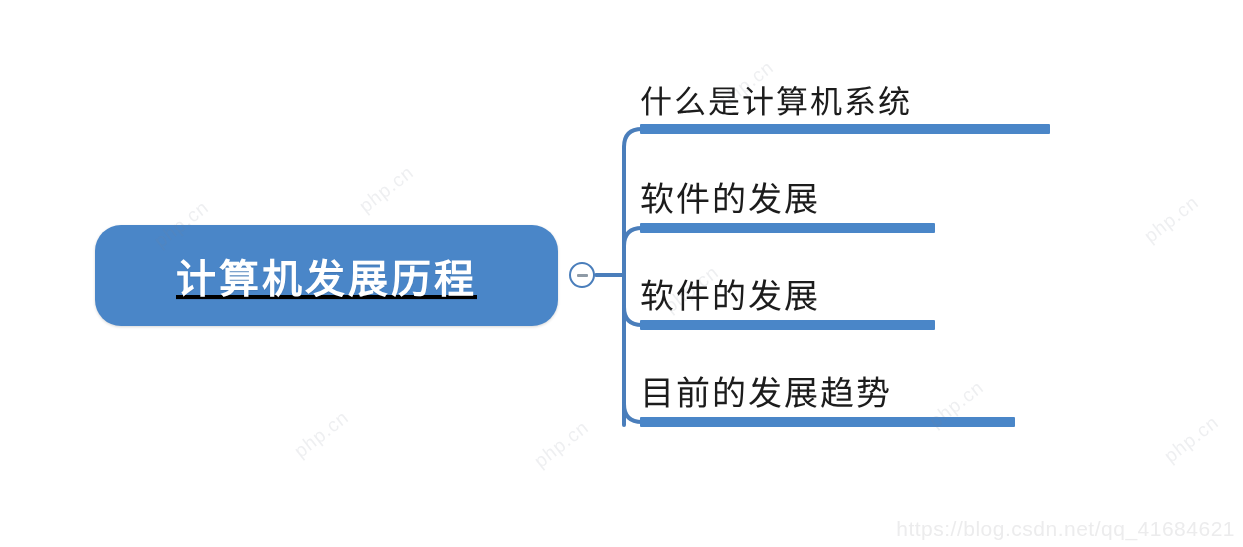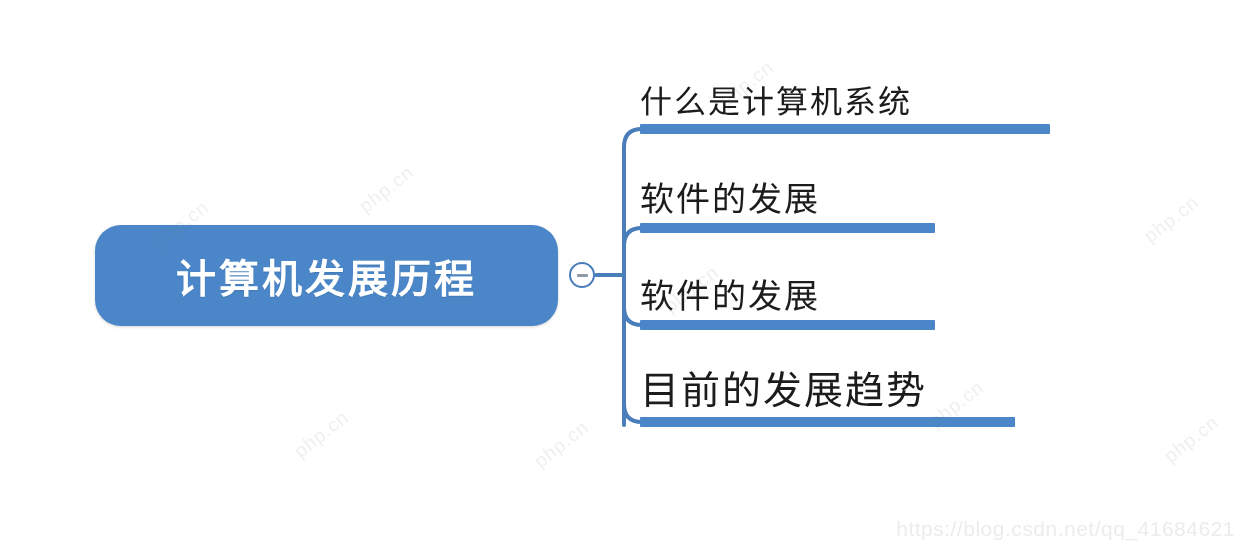--- a/index.html
+++ b/index.html
@@ -135,21 +135,21 @@
 
     <path d="M 624 147 Q 624 129 642 129" fill="none" stroke="#4a7ebb" stroke-width="4" stroke-linecap="round"></path>
 
     <path d="M 624 246 Q 624 228 642 228" fill="none" stroke="#4a7ebb" stroke-width="4" stroke-linecap="round"></path>
 
     <path d="M 624 307 Q 624 325 642 325" fill="none" stroke="#4a7ebb" stroke-width="4" stroke-linecap="round"></path>
 
     <path d="M 624 404 Q 624 422 642 422" fill="none" stroke="#4a7ebb" stroke-width="4" stroke-linecap="round"></path>
   </svg>
 
-  <div id="root-node" style="left: 95px; top: 225px; width: 463px; height: 101px; background: rgb(74, 134, 200);">
+  <div id="root-node" style="left: 95px; top: 225px; width: 463px; height: 101px; background: rgb(74, 134, 200); text-decoration: underline;">
     <span id="root-label" style="color: rgb(255, 255, 255);">计算机发展历程</span>
   </div>
 
   <div id="collapse-toggle" style="left: 569px; top: 262px; width: 26px; height: 26px; border-color: rgb(74, 126, 187);">
     <span class="minus-glyph" style="background: rgb(142, 154, 166);"></span>
   </div>
 
   <div class="branch" id="branch-0" style="left: 640px; top: 58px; width: 410px; height: 76px;">
     <span class="branch-label" style="font-size: 32px; color: rgb(28, 28, 28); text-align: center;">什么是计算机系统</span>
     <span class="branch-bar" style="width: 410px; background: rgb(74, 134, 200);"></span>
@@ -159,21 +159,21 @@
     <span class="branch-label" style="font-size: 34px; color: rgb(28, 28, 28);">软件的发展</span>
     <span class="branch-bar" style="width: 295px; background: rgb(74, 134, 200);"></span>
   </div>
 
   <div class="branch" id="branch-2" style="left: 640px; top: 254px; width: 295px; height: 76px;">
     <span class="branch-label" style="font-size: 34px; color: rgb(28, 28, 28);">软件的发展</span>
     <span class="branch-bar" style="width: 295px; background: rgb(74, 134, 200);"></span>
   </div>
 
   <div class="branch" id="branch-3" style="left: 640px; top: 351px; width: 375px; height: 76px;">
-    <span class="branch-label" style="font-size: 39px; color: rgb(28, 28, 28);">目前的发展趋势</span>
+    <span class="branch-label" style="font-size: 34px; color: rgb(28, 28, 28);">目前的发展趋势</span>
     <span class="branch-bar" style="width: 375px; background: rgb(74, 134, 200);"></span>
   </div>
 
   <div id="watermark-layer">
       <div class="wm" style="left: 150px; top: 235px;">php.cn</div>
       <div class="wm" style="left: 355px; top: 200px;">php.cn</div>
       <div class="wm" style="left: 715px; top: 95px;">php.cn</div>
       <div class="wm" style="left: 925px; top: 415px;">php.cn</div>
       <div class="wm" style="left: 290px; top: 445px;">php.cn</div>
       <div class="wm" style="left: 530px; top: 455px;">php.cn</div>

